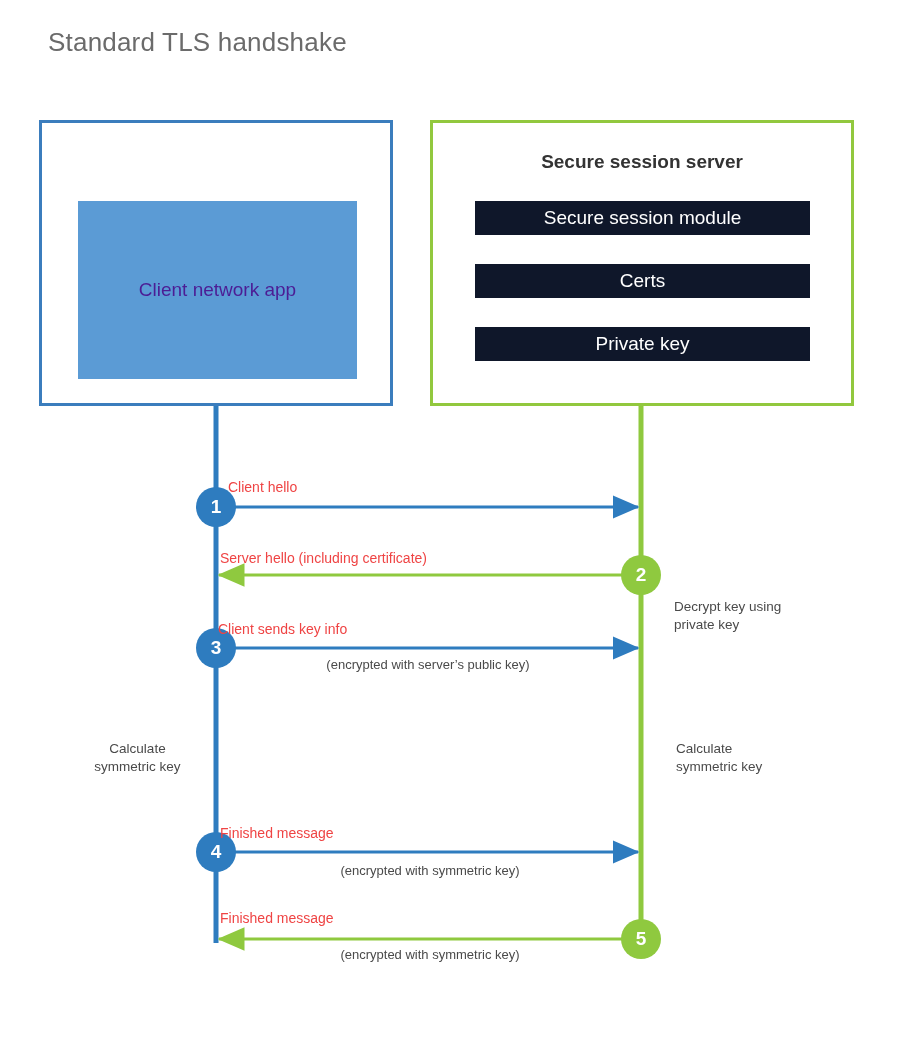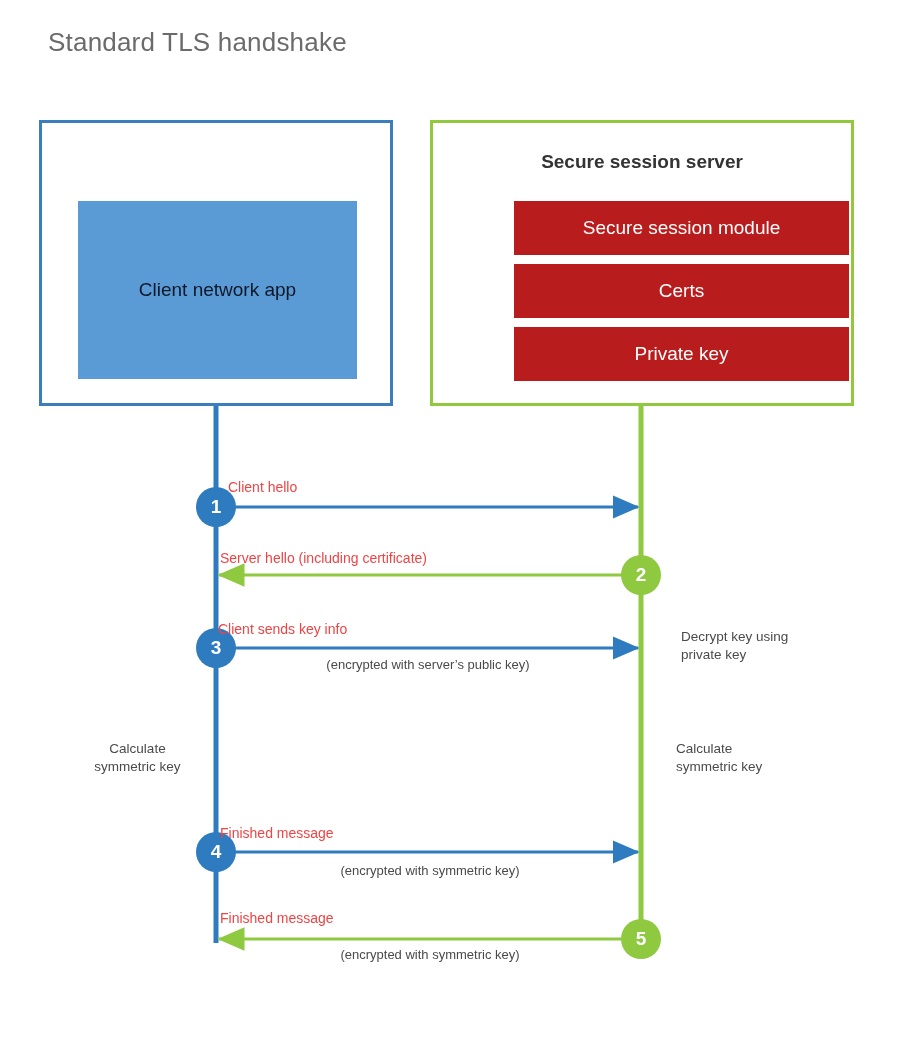--- a/index.html
+++ b/index.html
@@ -66,44 +66,43 @@
   }
 
   
   .client-app-block {
     position: absolute;
     left: 36px;
     top: 78px;
     width: 279px;
     height: 178px;
     background: #5b9bd5;
-    color: #0f172a;
+    color: #4c1d95;
     font-size: 19px;
     display: flex;
     align-items: center;
     justify-content: center;
     text-align: center;
     line-height: 1.35;
     padding: 14px 12px;
     box-sizing: border-box;
   }
 
   .server-block {
     position: absolute;
     left: 42px;
     width: 335px;
-    height: 54px;
-    background: #b91c1c;
+    height: 34px;
+    background: #0f172a;
     color: #ffffff;
     font-size: 19px;
     display: flex;
     align-items: center;
     justify-content: center;
     text-align: center;
-    margin-left: 39px;
   }
   .server-block.b0 { top: 78px; }
   .server-block.b1 { top: 141px; }
   .server-block.b2 { top: 204px; }
 
   
   #sequence-svg {
     position: absolute;
     left: 0;
     top: 0;
@@ -209,21 +208,21 @@
 
   <div class="msg-label" style="left:218px; top:621px; width:420px;">Client sends key info</div>
   <div class="msg-sub" style="left:218px; top:657px; width:420px;">(encrypted with server’s public key)</div>
 
   <div class="msg-label" style="left:220px; top:825px; width:420px;">Finished message</div>
   <div class="msg-sub" style="left:220px; top:863px; width:420px;">(encrypted with symmetric key)</div>
 
   <div class="msg-label" style="left:220px; top:910px; width:420px;">Finished message</div>
   <div class="msg-sub" style="left:220px; top:947px; width:420px;">(encrypted with symmetric key)</div>
 
-  <div class="side-note right-of-line" style="left:674px; top:628px; width:180px;margin-left:7px;">Decrypt key using
+  <div class="side-note right-of-line" style="left:674px; top:598px; width:180px;">Decrypt key using
 private key</div>
 
   <div class="side-note left-of-line" style="left:60px; top:740px; width:155px;">Calculate
 symmetric key</div>
 
   <div class="side-note right-of-line" style="left:676px; top:740px; width:170px;">Calculate
 symmetric key</div>
 
 </div>
 

